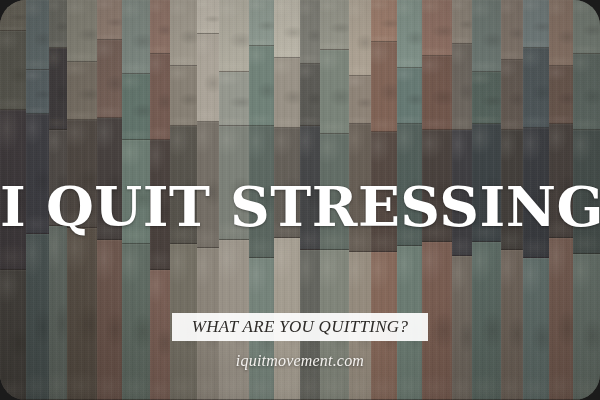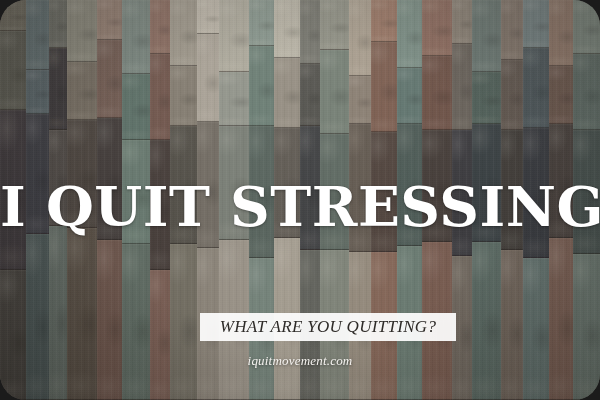--- a/index.html
+++ b/index.html
@@ -141,21 +141,20 @@
   #subtitle-band {
     position: absolute;
     top: 313px;
     left: 172px;
     width: 256px;
     height: 28px;
     background: rgba(255,255,255,0.92);
     display: flex;
     align-items: center;
     justify-content: center;
-    margin-left: 28px;
   }
   #subtitle {
     font-family: "Liberation Serif", "DejaVu Serif", serif;
     font-style: italic;
     font-weight: 400;
     font-size: 17px;
     line-height: 20px;
     letter-spacing: 0.3px;
     color: #2e2b28;
     white-space: nowrap;
@@ -163,21 +162,21 @@
 
   #url {
     position: absolute;
     top: 350px;
     left: 0;
     right: 0;
     text-align: center;
     font-family: "Liberation Serif", "DejaVu Serif", serif;
     font-style: italic;
     font-weight: 400;
-    font-size: 13px;
+    font-size: 16px;
     line-height: 22px;
     letter-spacing: 0.2px;
     color: #f4f2ef;
     text-shadow: 0 1px 3px rgba(0,0,0,0.45);
     white-space: nowrap;
   }
 </style>
 </head>
 <body>
 

